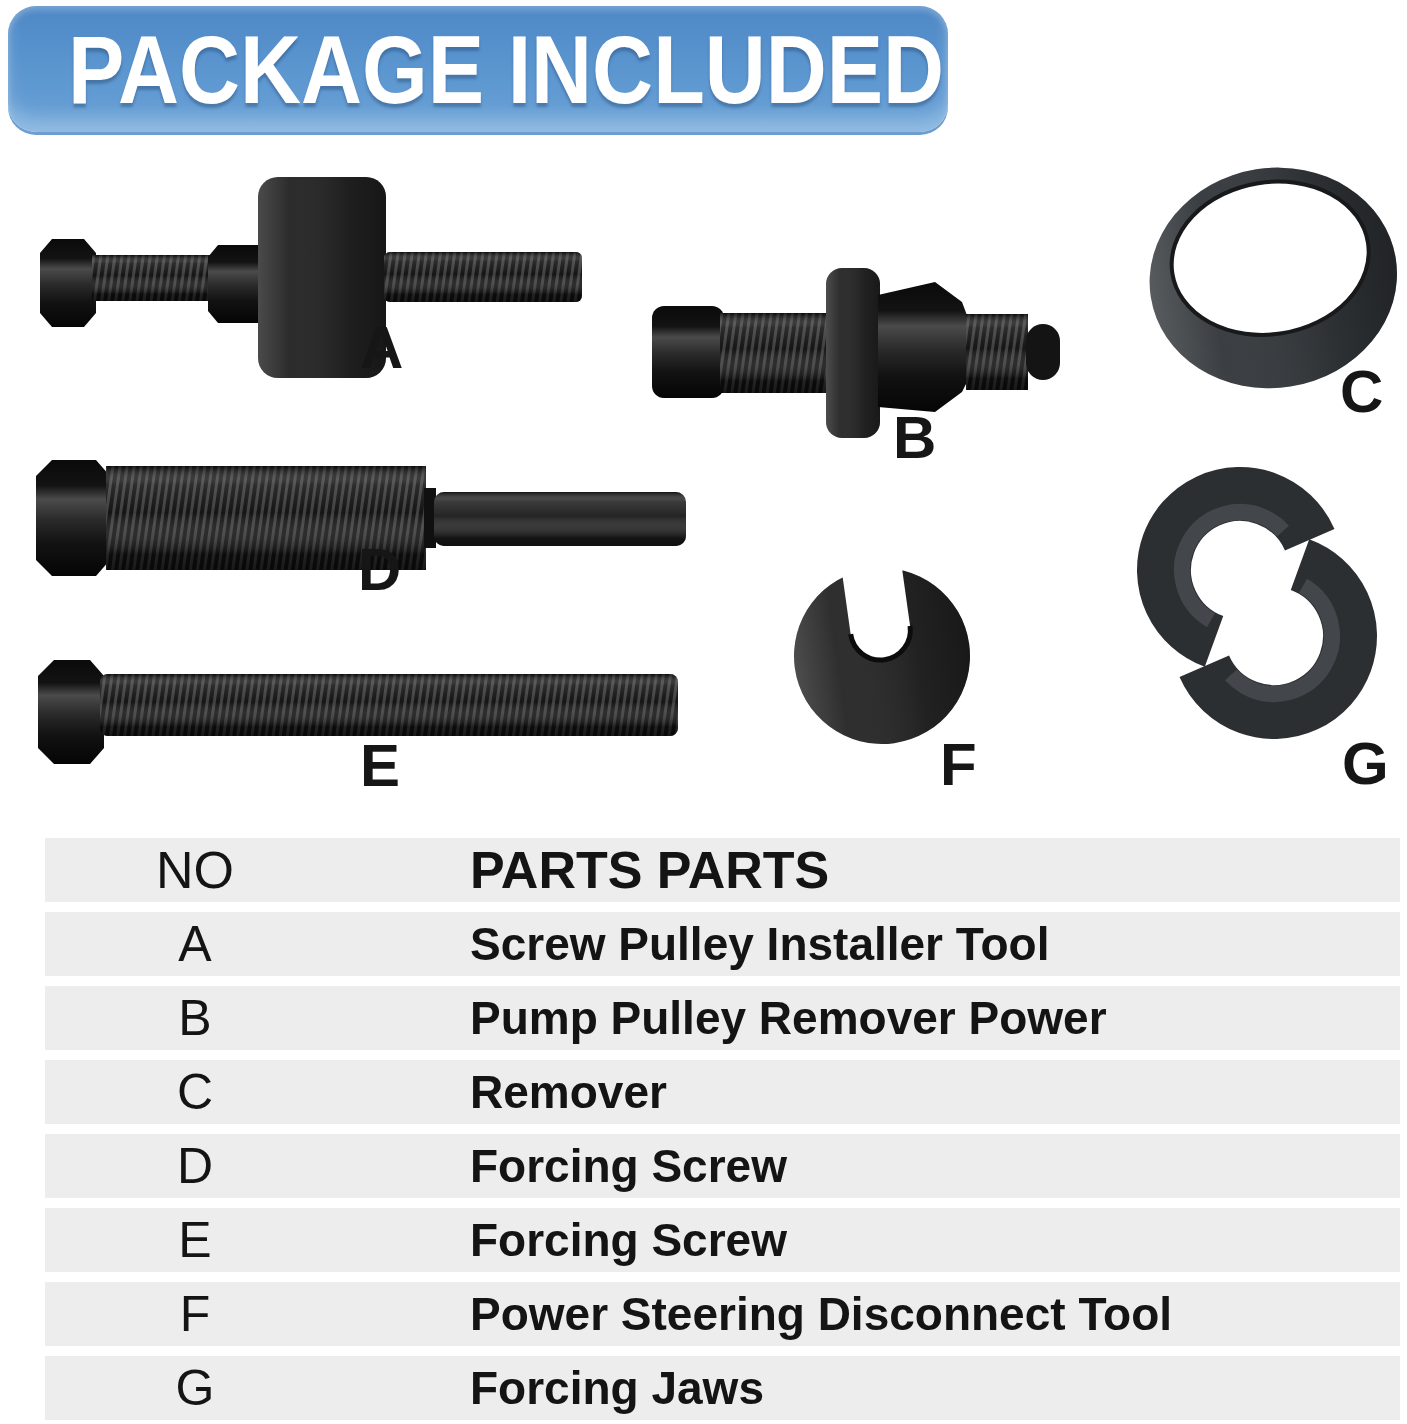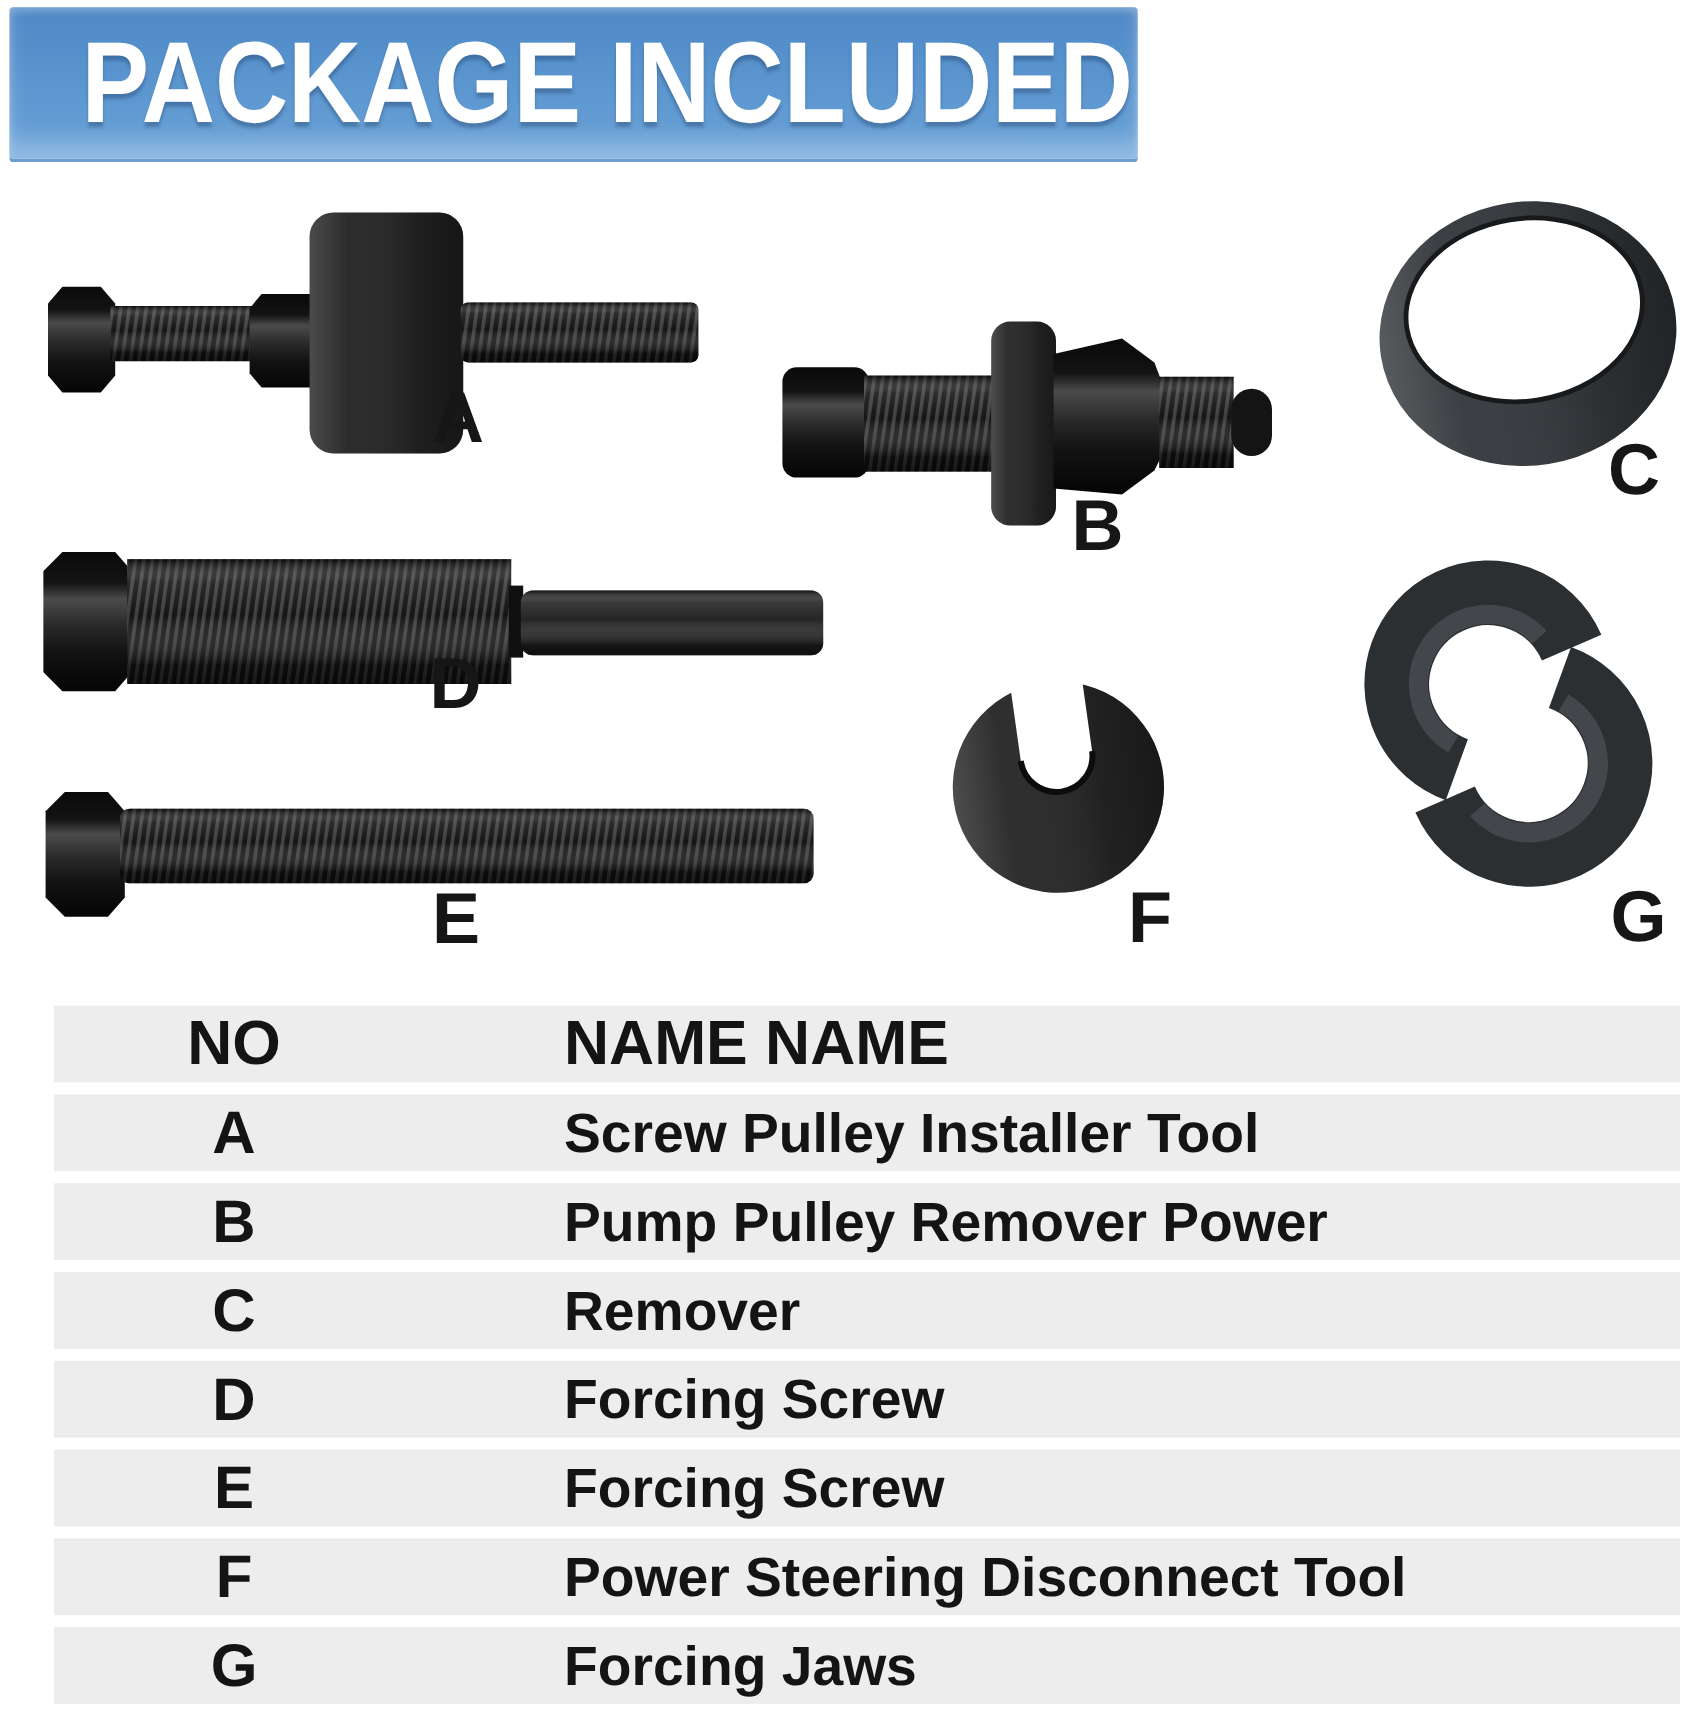--- a/index.html
+++ b/index.html
@@ -4,21 +4,21 @@
 <style>
   html,body{margin:0;padding:0;background:#ffffff;}
   .canvas{
     position:relative;width:1407px;height:1424px;background:#ffffff;
     overflow:hidden;font-family:"Liberation Sans",sans-serif;
   }
 
   
   .banner{
     position:absolute;left:8px;top:6px;width:940px;height:126px;
-    border-radius:3px;
+    border-radius:28px;
     background:linear-gradient(180deg,#4e87c5 0%,#5792cd 35%,#639cd3 75%,#72a8da 100%);
     box-shadow:inset 0 -14px 16px rgba(255,255,255,.22), inset 0 4px 6px rgba(255,255,255,.25),
                0 3px 0 #6d9ecf;
   }
   .banner-title{
     position:absolute;left:60px;top:0;height:126px;line-height:128px;
     font-size:96px;font-weight:900;color:#ffffff;letter-spacing:0px;
     transform:scaleX(.88);transform-origin:left center;white-space:nowrap;
     text-shadow:0 4px 3px rgba(25,55,95,.35);
   }
@@ -33,21 +33,21 @@
 
   
   .parts-table{
     position:absolute;left:45px;top:838px;width:1355px;
     display:flex;flex-direction:column;gap:10px;
   }
   .trow{
     height:64px;background:#ededed;display:flex;align-items:center;
     color:#141414;
   }
-  .cell-no{width:300px;text-align:center;font-weight:700;font-size:50px;}
+  .cell-no{width:300px;text-align:center;font-weight:400;font-size:50px;}
   .cell-name{font-weight:900;font-size:46px;padding-left:125px;white-space:nowrap;}
   .trow.head .cell-no{font-size:52px;}
   .trow.head .cell-name{font-size:52px;}
 </style>
 </head>
 <body>
 
 <div class="canvas">
 
   <svg width="0" height="0" style="position:absolute" aria-hidden="true">
@@ -152,21 +152,21 @@
   <div class="part-label" style="left:893px;top:408px">B</div>
   <div class="part-label" style="left:1340px;top:362px">C</div>
   <div class="part-label" style="left:358px;top:540px">D</div>
   <div class="part-label" style="left:360px;top:736px">E</div>
   <div class="part-label" style="left:940px;top:735px">F</div>
   <div class="part-label" style="left:1342px;top:734px">G</div>
 
   <div class="parts-table">
     <div class="trow head">
       <div class="cell-no">NO</div>
-      <div class="cell-name">NAME NAME</div>
+      <div class="cell-name">PARTS PARTS</div>
     </div>
     <div class="trow">
       <div class="cell-no">A</div>
       <div class="cell-name">Screw Pulley Installer Tool</div>
     </div>
     <div class="trow">
       <div class="cell-no">B</div>
       <div class="cell-name">Pump Pulley Remover Power</div>
     </div>
     <div class="trow">

